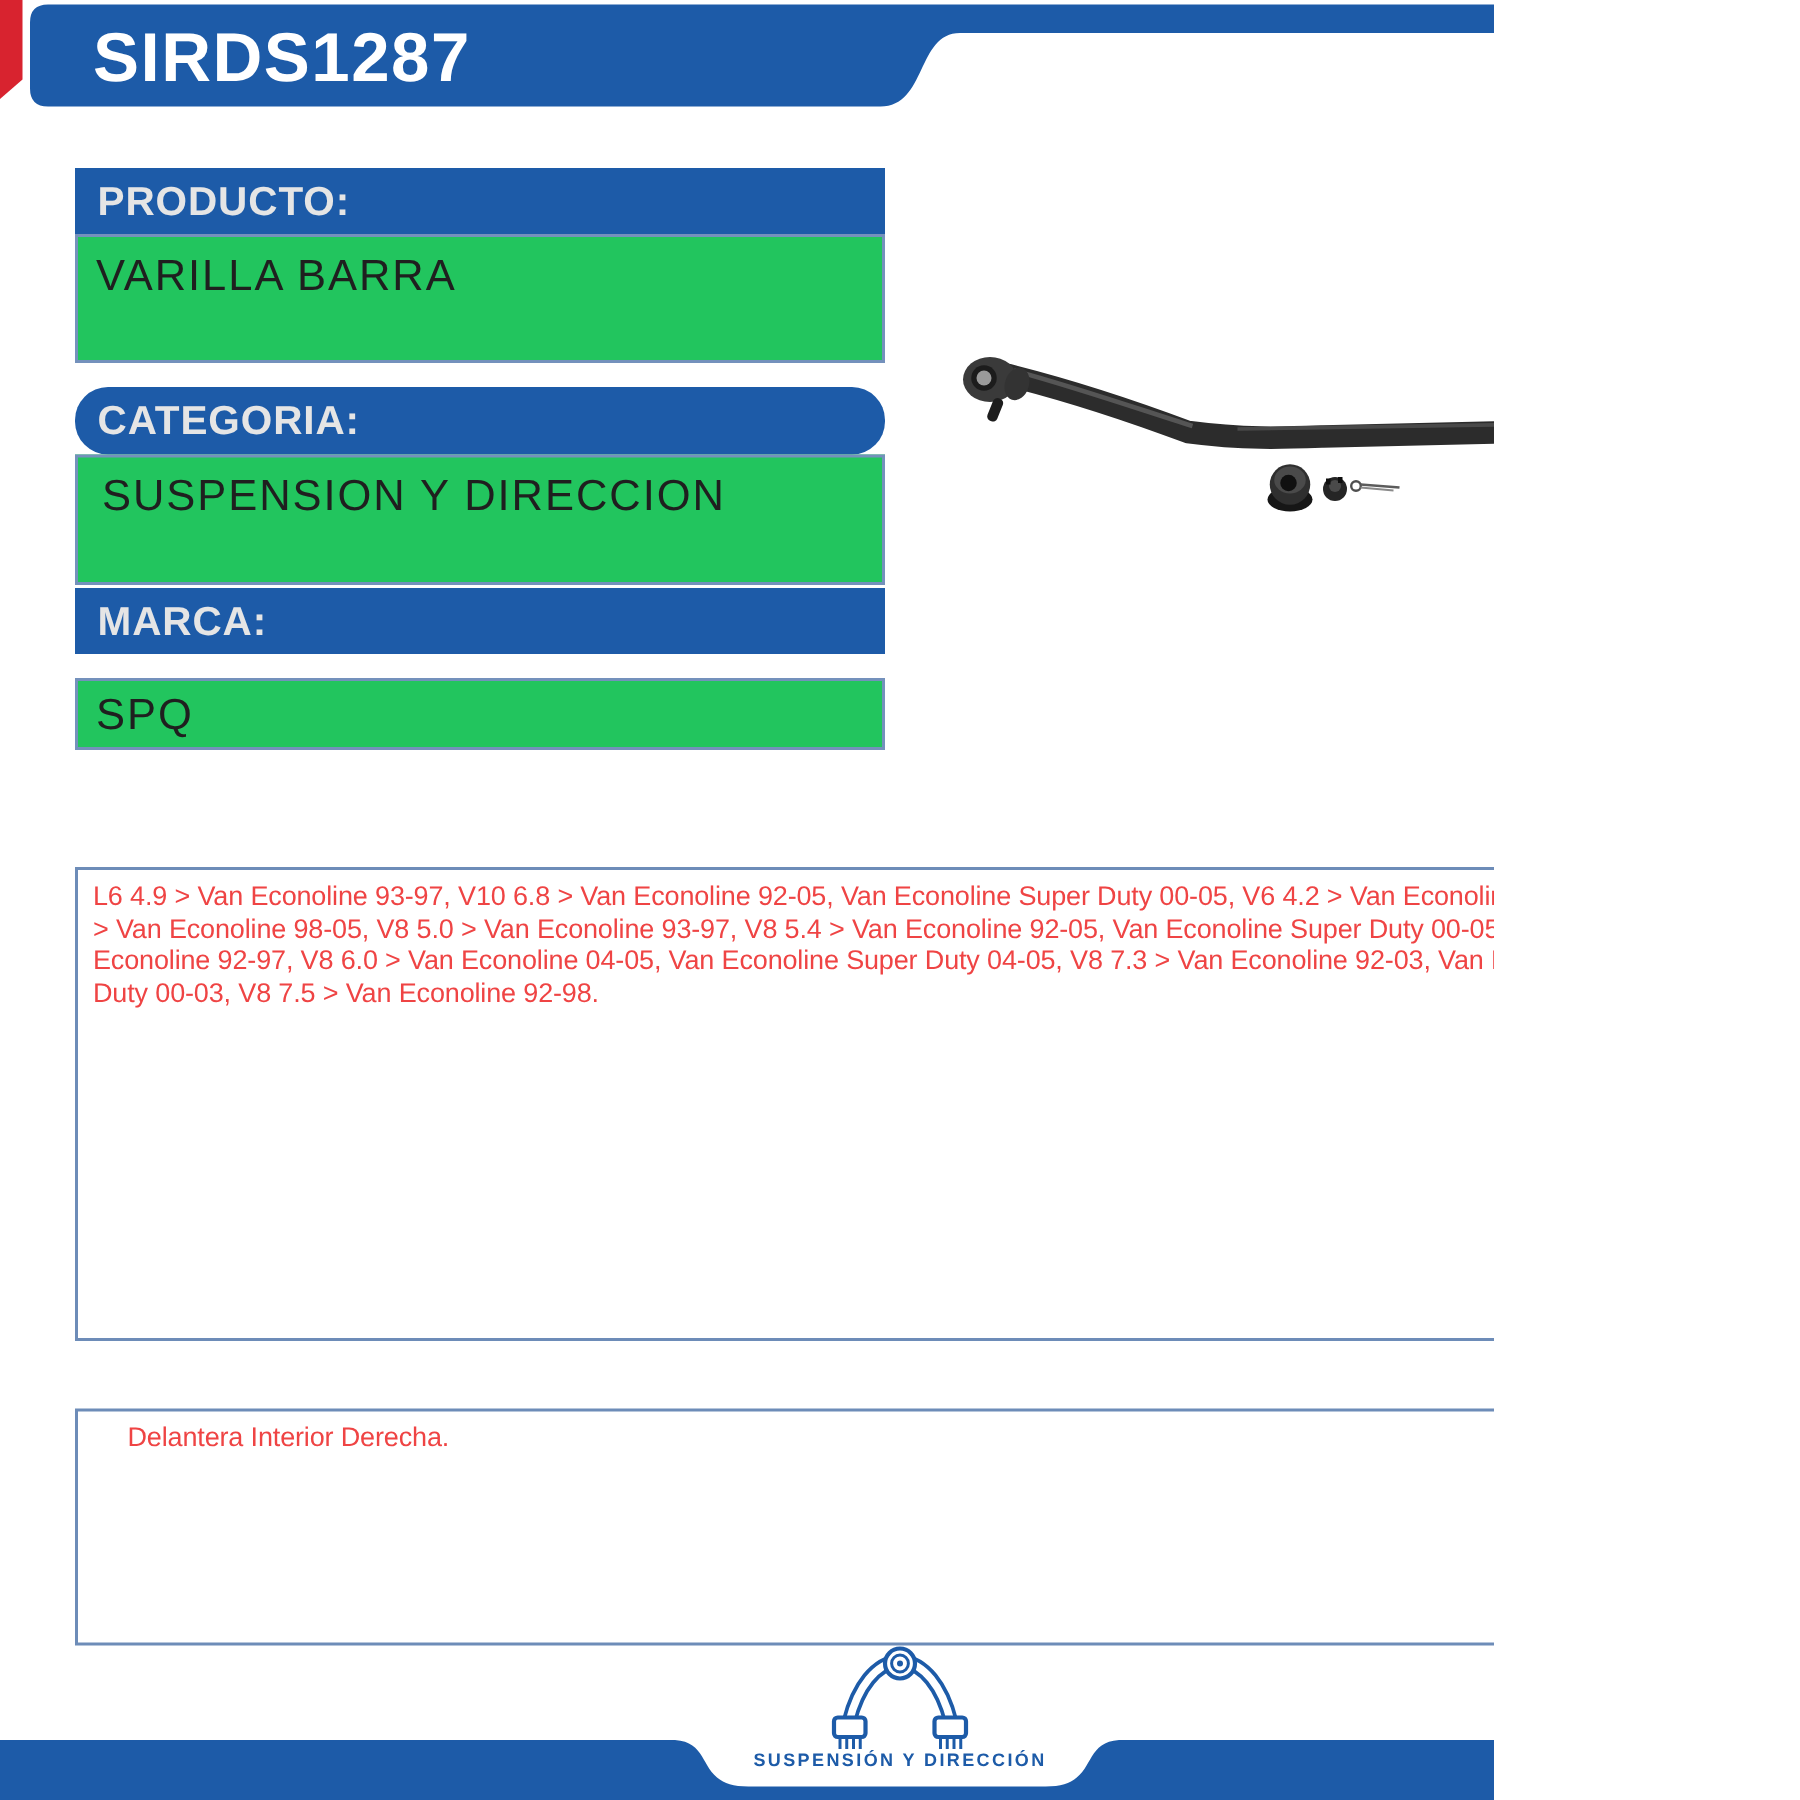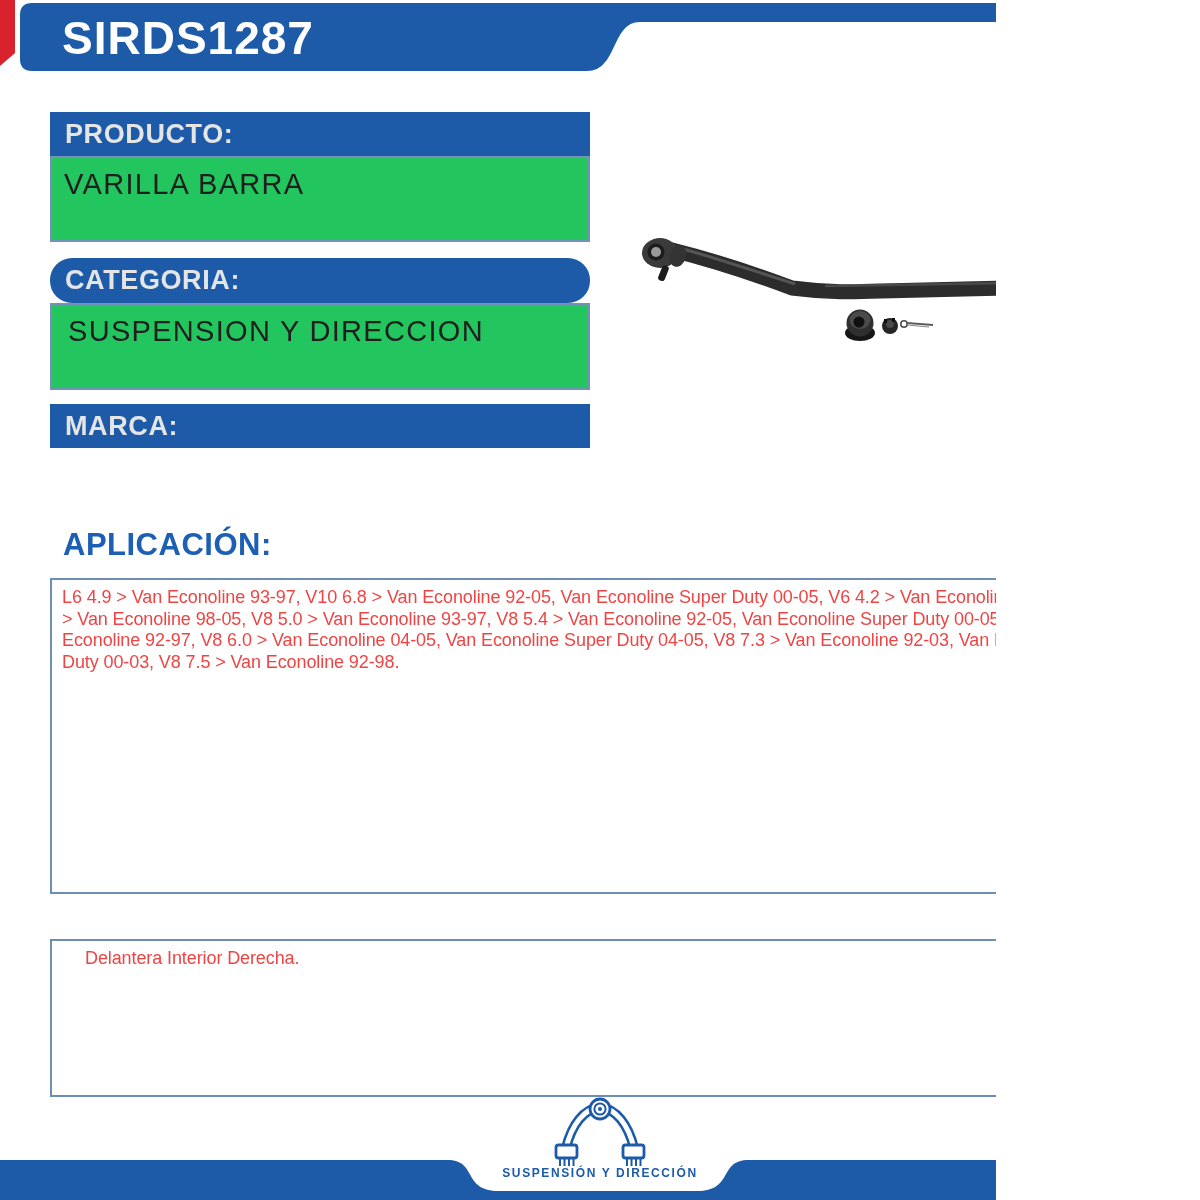--- a/index.html
+++ b/index.html
@@ -22,21 +22,21 @@
   .sec-box{
     position:absolute;left:50px;width:540px;background:#22c55e;
     border:2px solid #7491bc;box-sizing:border-box;
     color:#1f1f1f;font-size:29px;letter-spacing:1.3px;line-height:1.15;
     padding:10px 12px;font-weight:400;
   }
   .bar-producto{top:112px;height:44px;}
   .box-producto{top:156px;height:86px;}
   .bar-categoria{top:258px;height:45px;border-radius:22px;}
   .box-categoria{top:303px;height:87px;padding-left:16px;}
-  .bar-marca{top:404px;height:44px;}
+  .bar-marca{top:392px;height:44px;}
   .box-marca{top:452px;height:48px;padding-top:7px;}
   
   .big-heading{
     position:absolute;left:63px;color:#1c5fb4;font-weight:800;
     font-size:31px;letter-spacing:.5px;
   }
   .heading-aplicacion{top:527px;}
   .heading-especificacion{top:889px;}
   .big-box{
     position:absolute;left:50px;width:1098px;background:#ffffff;
@@ -79,20 +79,23 @@
   <div class="sec-bar bar-categoria">
     <span>CATEGORIA:</span>
   </div>
   <div class="sec-box box-categoria">
     <span>SUSPENSION Y DIRECCION</span>
   </div>
 
   <div class="sec-bar bar-marca">
     <span>MARCA:</span>
   </div>
+  <div class="sec-box box-marca">
+    <span>SPQ</span>
+  </div>
 
   <svg class="photo-svg" width="540" height="140" viewBox="0 0 540 140">
 
     <path d="M 52,30 C 100,42 140,56 172,68 C 210,73 235,72 262,71 L 472,66" fill="none" stroke="#2c2c2c" stroke-width="15" stroke-linecap="round" stroke-linejoin="round"></path>
 
     <path d="M 470,66 L 519,63" fill="none" stroke="#141414" stroke-width="12" stroke-linecap="round"></path>
 
     <path d="M 56,27 C 100,39 140,53 175,64" fill="none" stroke="#676767" stroke-width="3" opacity="0.7"></path>
     <path d="M 205,66 L 458,62" fill="none" stroke="#5e5e5e" stroke-width="2.5" opacity="0.6"></path>
 
@@ -116,21 +119,20 @@
       <rect x="272" y="98" width="3" height="4" fill="#0e0e0e"></rect>
     </g>
 
     <g>
       <circle cx="284" cy="104" r="3.2" fill="none" stroke="#4f4f4f" stroke-width="1.6"></circle>
       <path d="M 287,103 L 313,105" stroke="#5c5c5c" stroke-width="1.8" fill="none"></path>
       <path d="M 287,105 L 309,107" stroke="#8a8a8a" stroke-width="1.2" fill="none"></path>
     </g>
   </svg>
 
-  <div class="big-heading heading-aplicacion">APLICACIÓN:</div>
   <div class="big-box box-aplicacion">
     <span>L6 4.9 &gt; Van Econoline 93-97, V10 6.8 &gt; Van Econoline 92-05, Van Econoline Super Duty 00-05, V6 4.2 &gt; Van Econoline 98-05, V8 4.6 &gt; Van Econoline 98-05, V8 5.0 &gt; Van Econoline 93-97, V8 5.4 &gt; Van Econoline 92-05, Van Econoline Super Duty 00-05, V8 5.8 &gt; Van Econoline 92-97, V8 6.0 &gt; Van Econoline 04-05, Van Econoline Super Duty 04-05, V8 7.3 &gt; Van Econoline 92-03, Van Econoline Super Duty 00-03, V8 7.5 &gt; Van Econoline 92-98.</span>
   </div>
 
   <div class="big-box box-especificacion">
     <span>Delantera Interior Derecha.</span>
   </div>
 
   <div class="footer-band">
     <svg class="footer-notch" width="1200" height="40" viewBox="0 0 1200 40">

